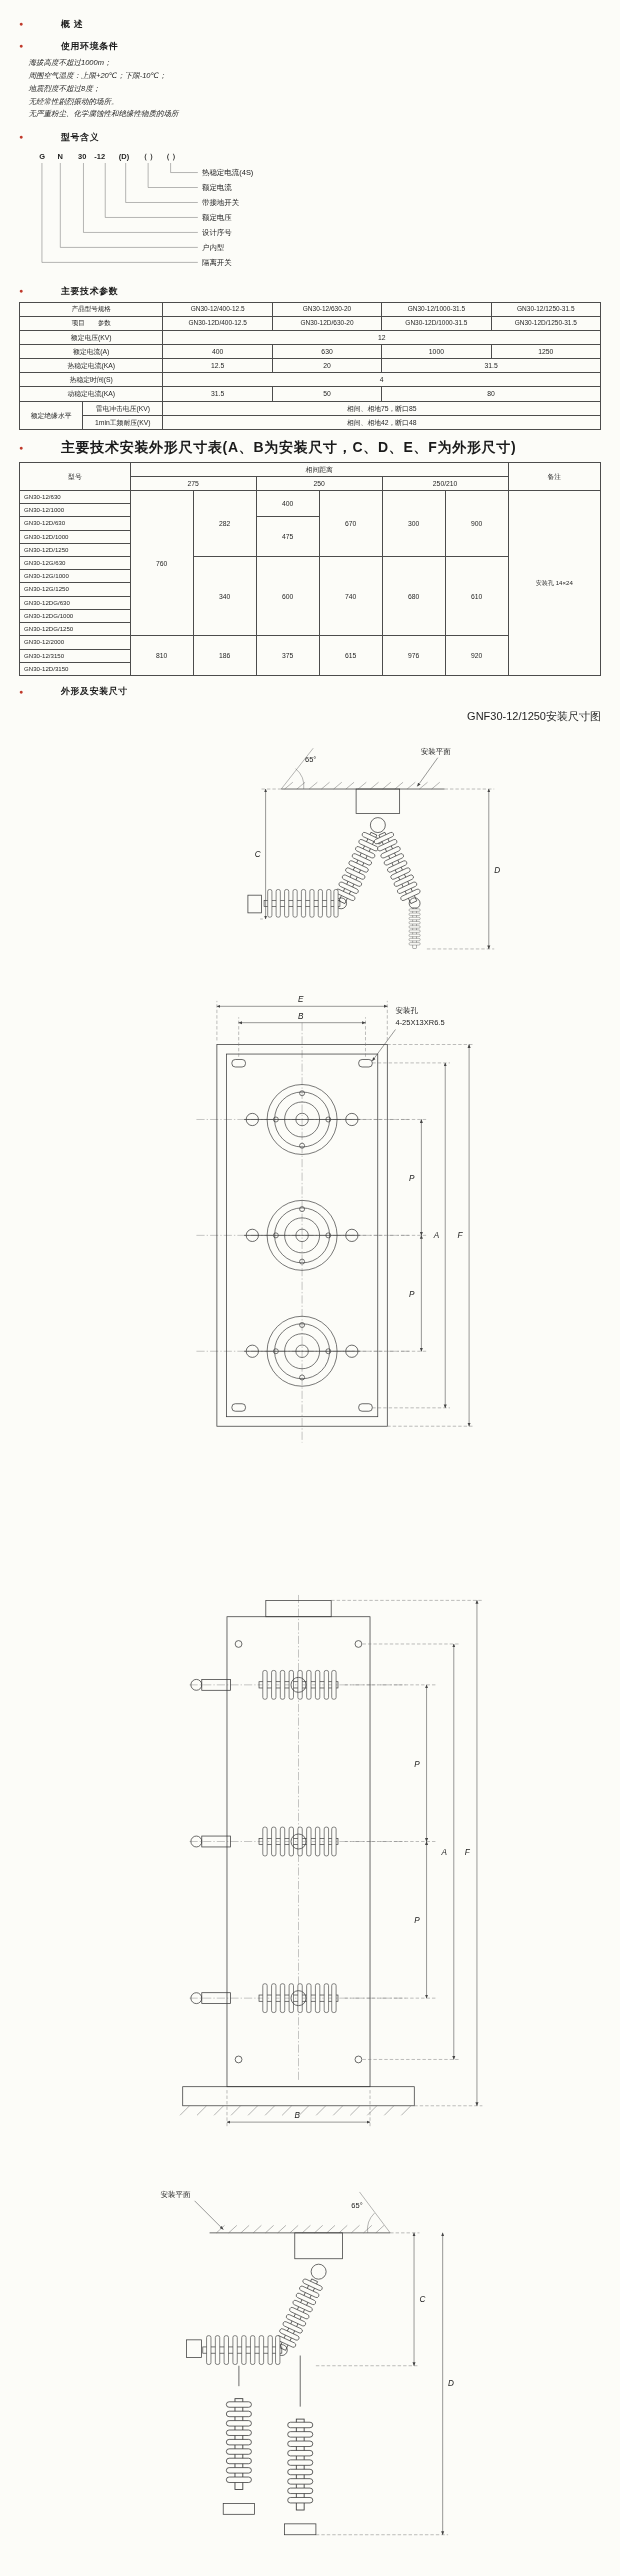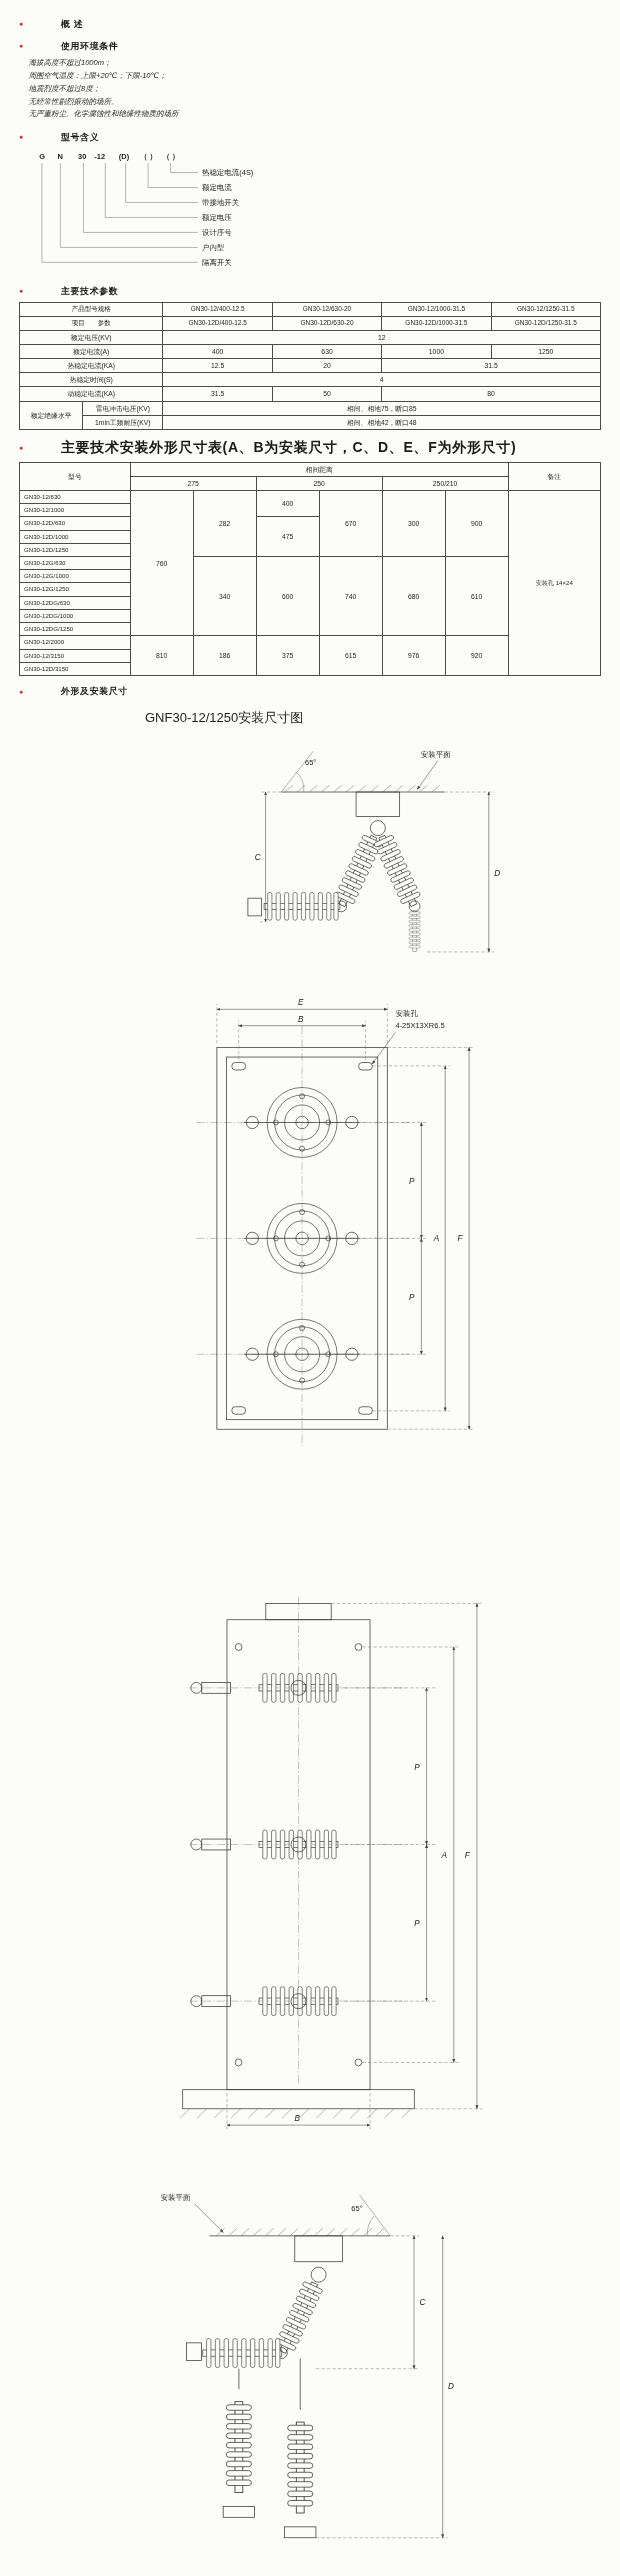--- a/index.html
+++ b/index.html
@@ -21,21 +21,21 @@
         font-weight:normal;padding:2px 1.4px;font-size:6.8px;line-height:1.35;
         overflow:hidden;}
   .ptable{margin-top:2.7px;}
   .ptable th{font-size:6.5px;}
   .dtable{margin-top:2.7px;}
   .dtable td.mod{text-align:left;padding-left:4.1px;font-size:6.1px;white-space:nowrap;}
   .dtable td.note{font-size:6.1px;}
   .corner{background:#fcfcf8;}
   
   .fig{display:block;}
-  .fig-label{margin:11px 0 1.4px 126px;font-size:13px;}
+  .fig-label{margin:11px 0 1.4px 126px;font-size:11px;text-align:right;}
   svg text{font-family:"Liberation Sans","DejaVu Sans",sans-serif;font-size:11px;fill:#222;}
   svg .dimtxt{font-size:12px;font-style:italic;}
   svg .ln{fill:none;stroke:#3a3a3a;stroke-width:1.1;}
   svg .fin{fill:#fcfcf8;stroke:#3a3a3a;stroke-width:1;}
   svg .thin{fill:none;stroke:#666;stroke-width:0.7;}
   svg .dim{fill:none;stroke:#444;stroke-width:0.8;}
   svg .dash{fill:none;stroke:#777;stroke-width:0.7;stroke-dasharray:5 3;}
   svg .cl{fill:none;stroke:#888;stroke-width:0.7;stroke-dasharray:12 3 2 3;}
 </style>
 </head>

